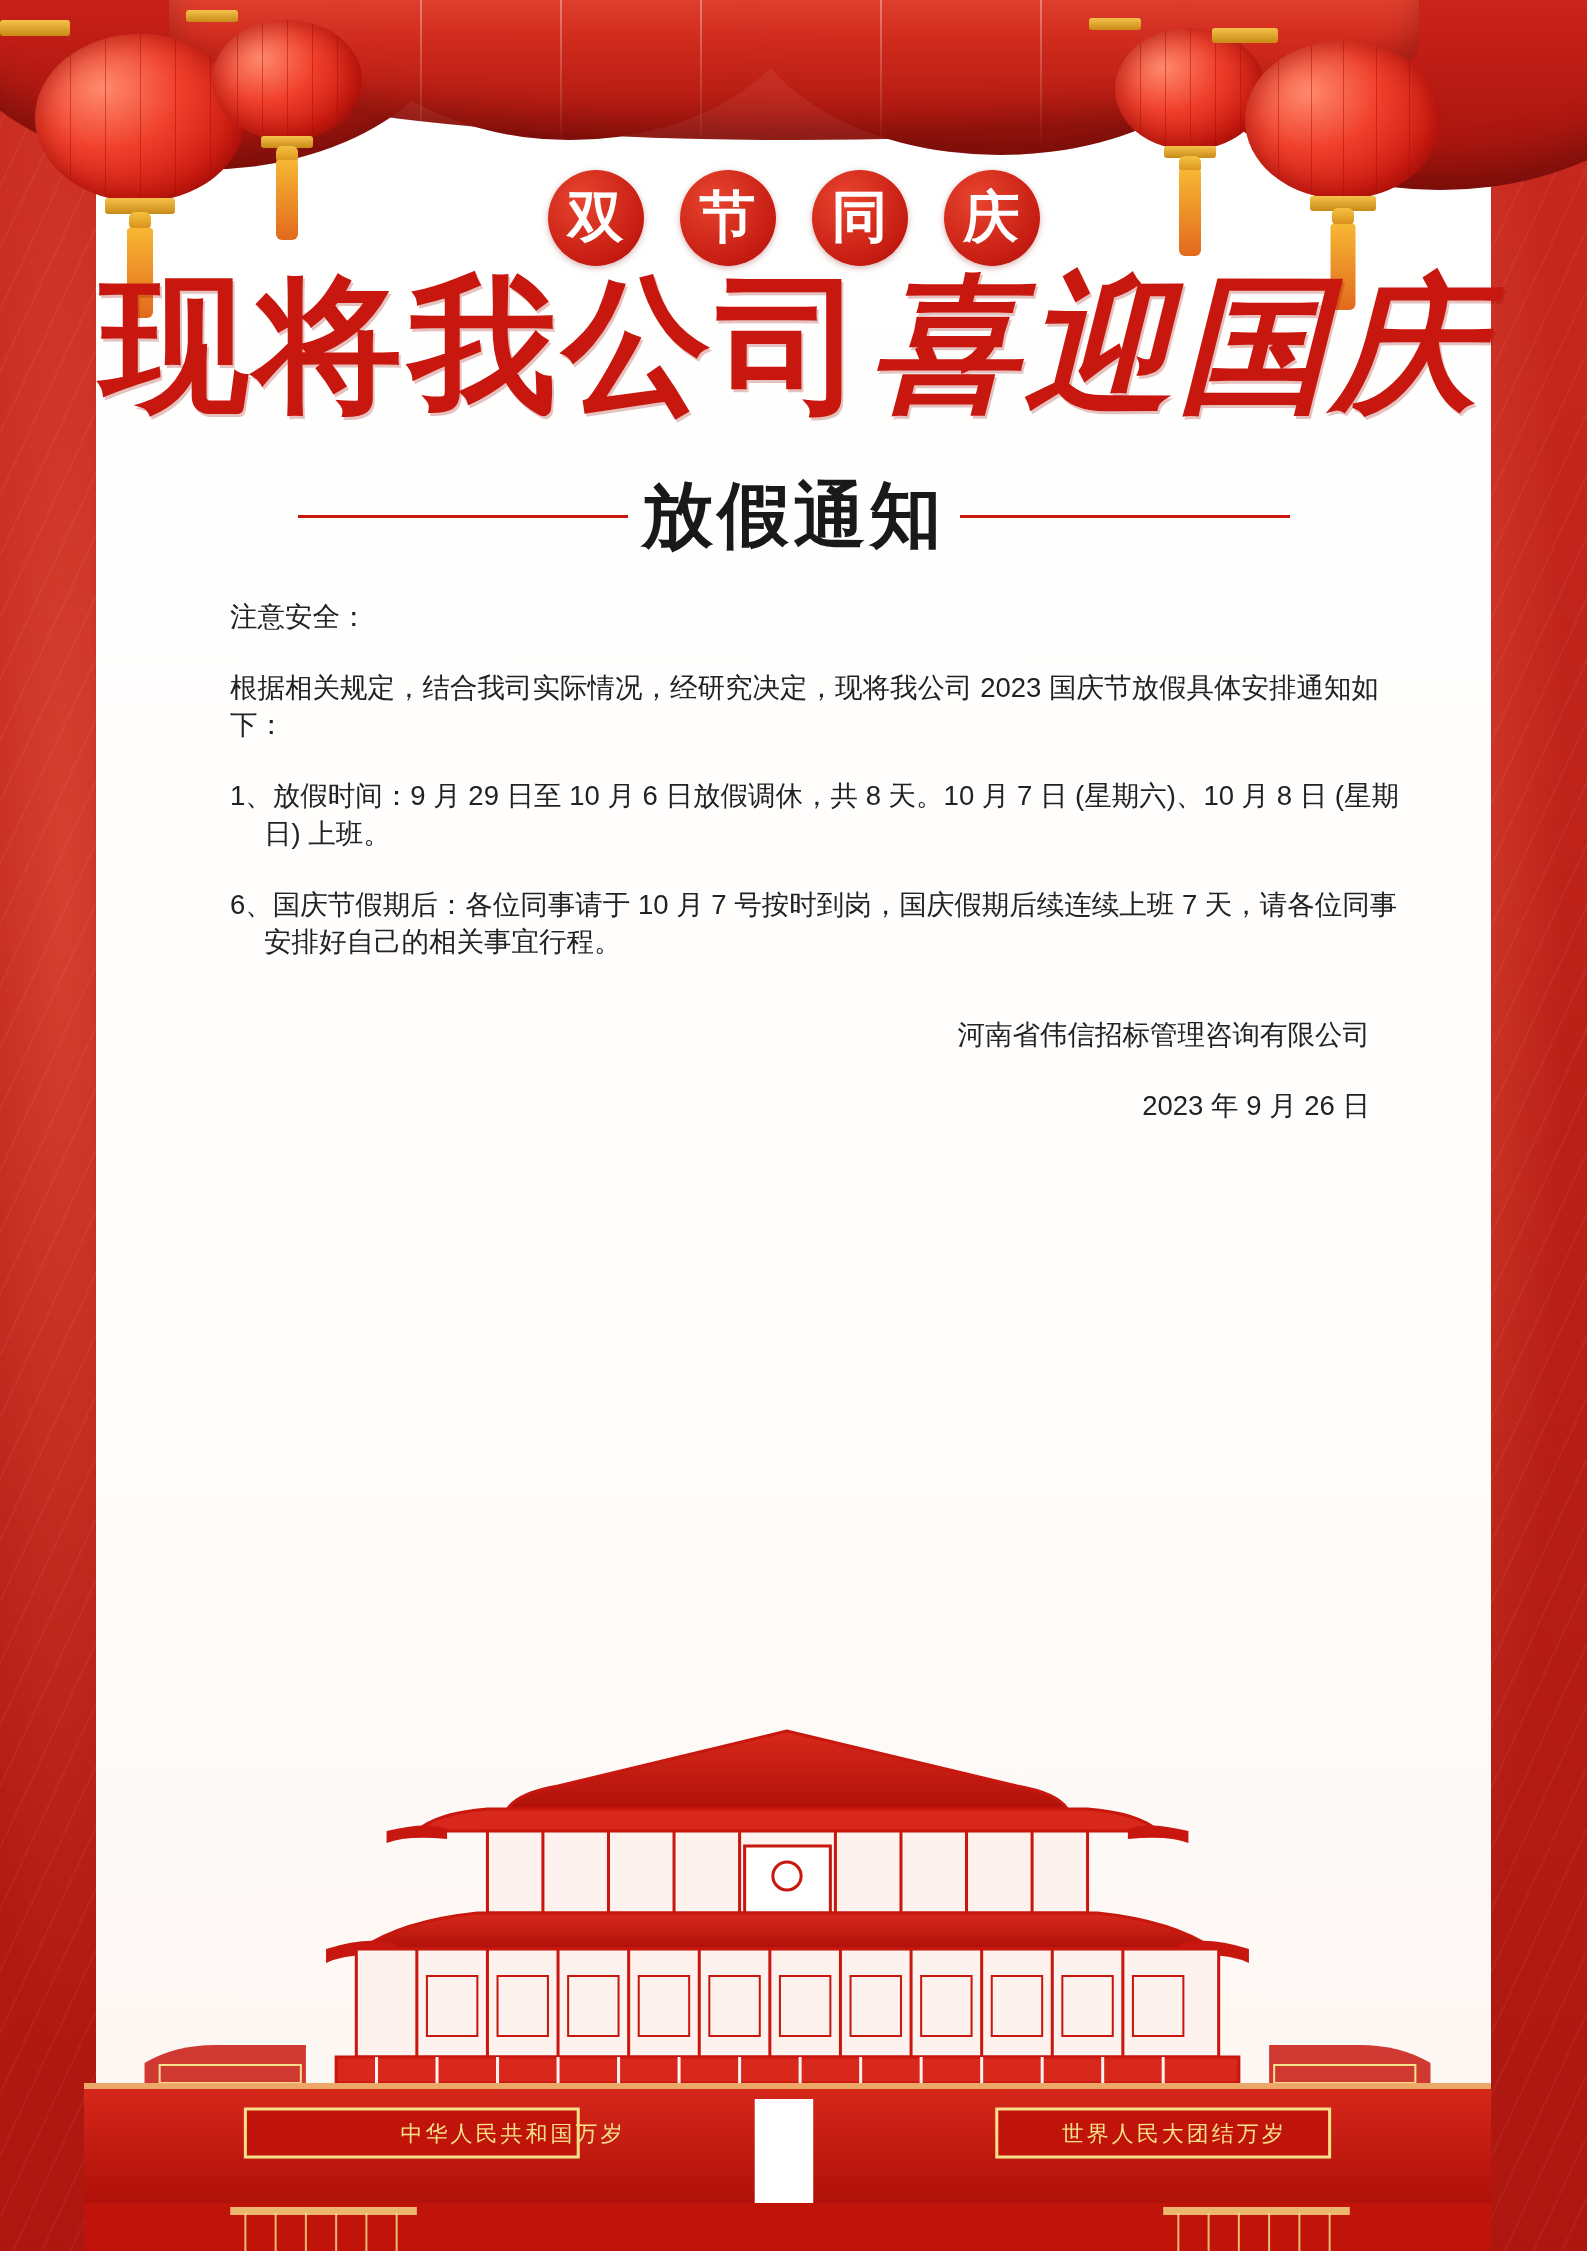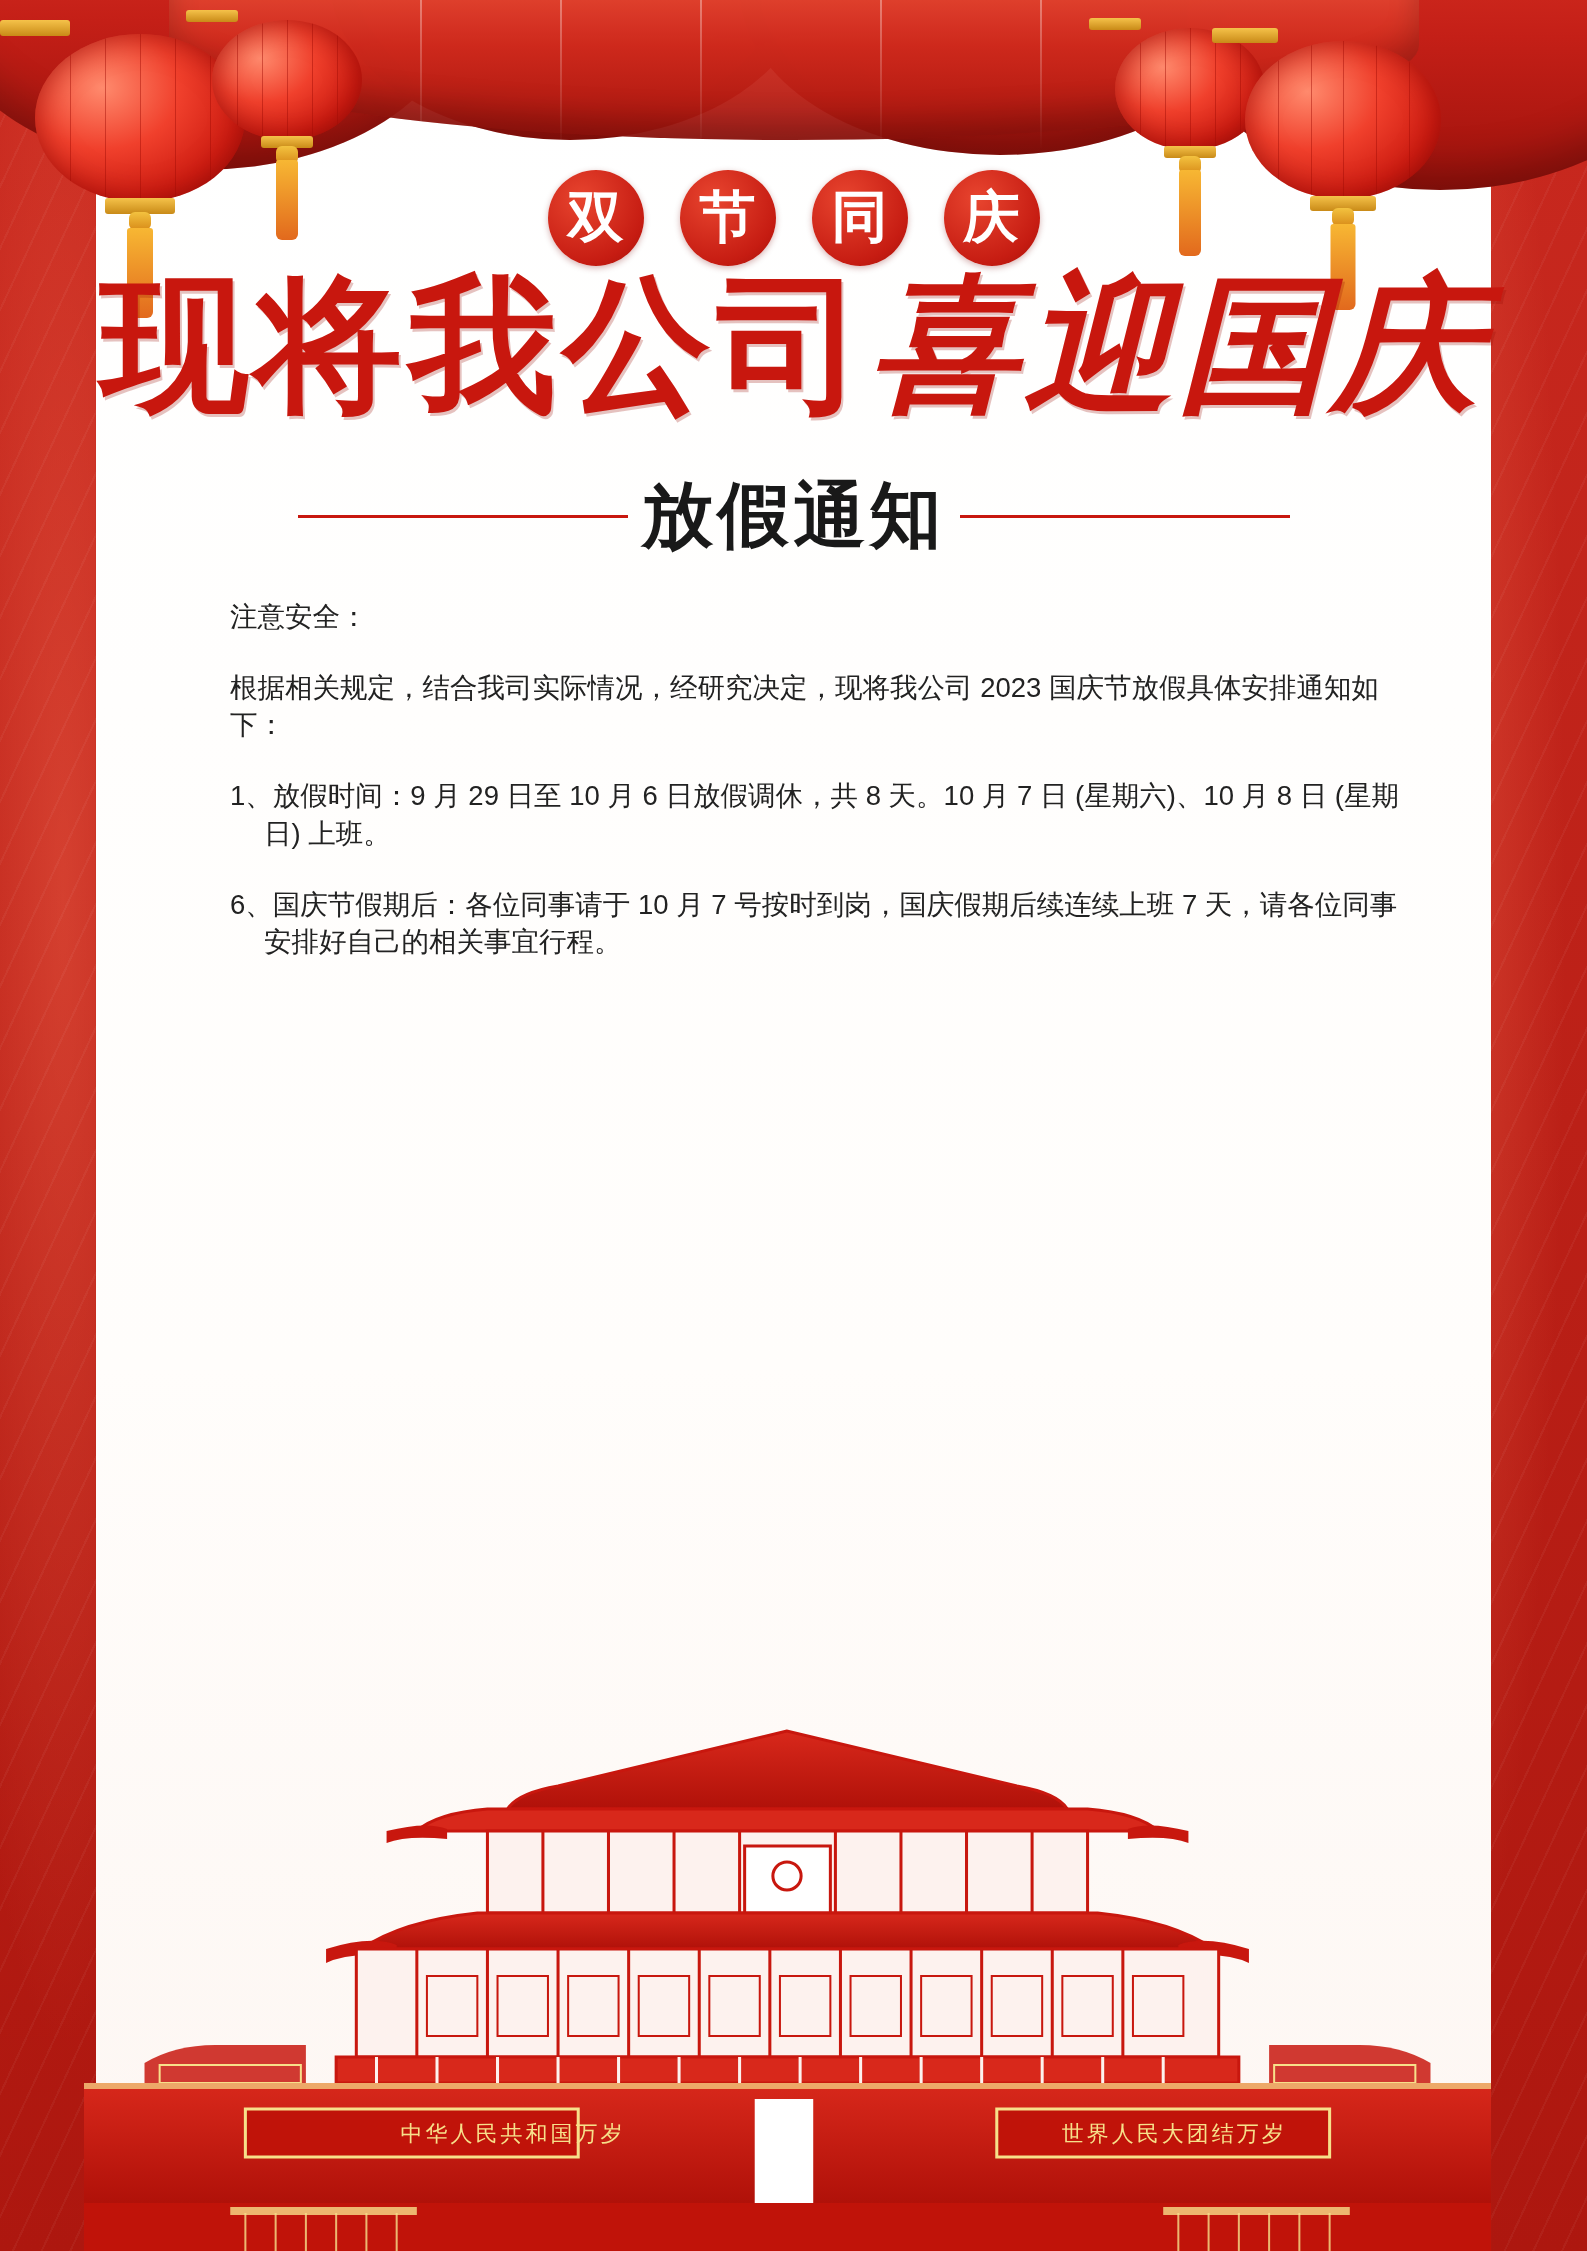--- a/index.html
+++ b/index.html
@@ -328,20 +328,24 @@
     <div class="rule"></div>
     <div class="subtitle">放假通知</div>
     <div class="rule"></div>
   </div>
 
   <div class="body-text">
     <p>注意安全：</p>
     <p>根据相关规定，结合我司实际情况，经研究决定，现将我公司 2023 国庆节放假具体安排通知如下：</p>
     <p class="hang">1、放假时间：9 月 29 日至 10 月 6 日放假调休，共 8 天。10 月 7 日 (星期六)、10 月 8 日 (星期日) 上班。</p>
     <p class="hang">6、国庆节假期后：各位同事请于 10 月 7 号按时到岗，国庆假期后续连续上班 7 天，请各位同事安排好自己的相关事宜行程。</p>
+    <div class="sign">
+      <p>河南省伟信招标管理咨询有限公司</p>
+      <p>2023 年 9 月 26 日</p>
+    </div>
   </div>
 
   <div class="building">
     <svg class="bld-svg" viewBox="0 0 1395 560" preserveAspectRatio="none">
       <defs>
         <linearGradient id="gold" x1="0" y1="0" x2="0" y2="1">
           <stop offset="0%" stop-color="#e8b14a"></stop>
           <stop offset="100%" stop-color="#c8170e"></stop>
         </linearGradient>
         <linearGradient id="redfill" x1="0" y1="0" x2="0" y2="1">

